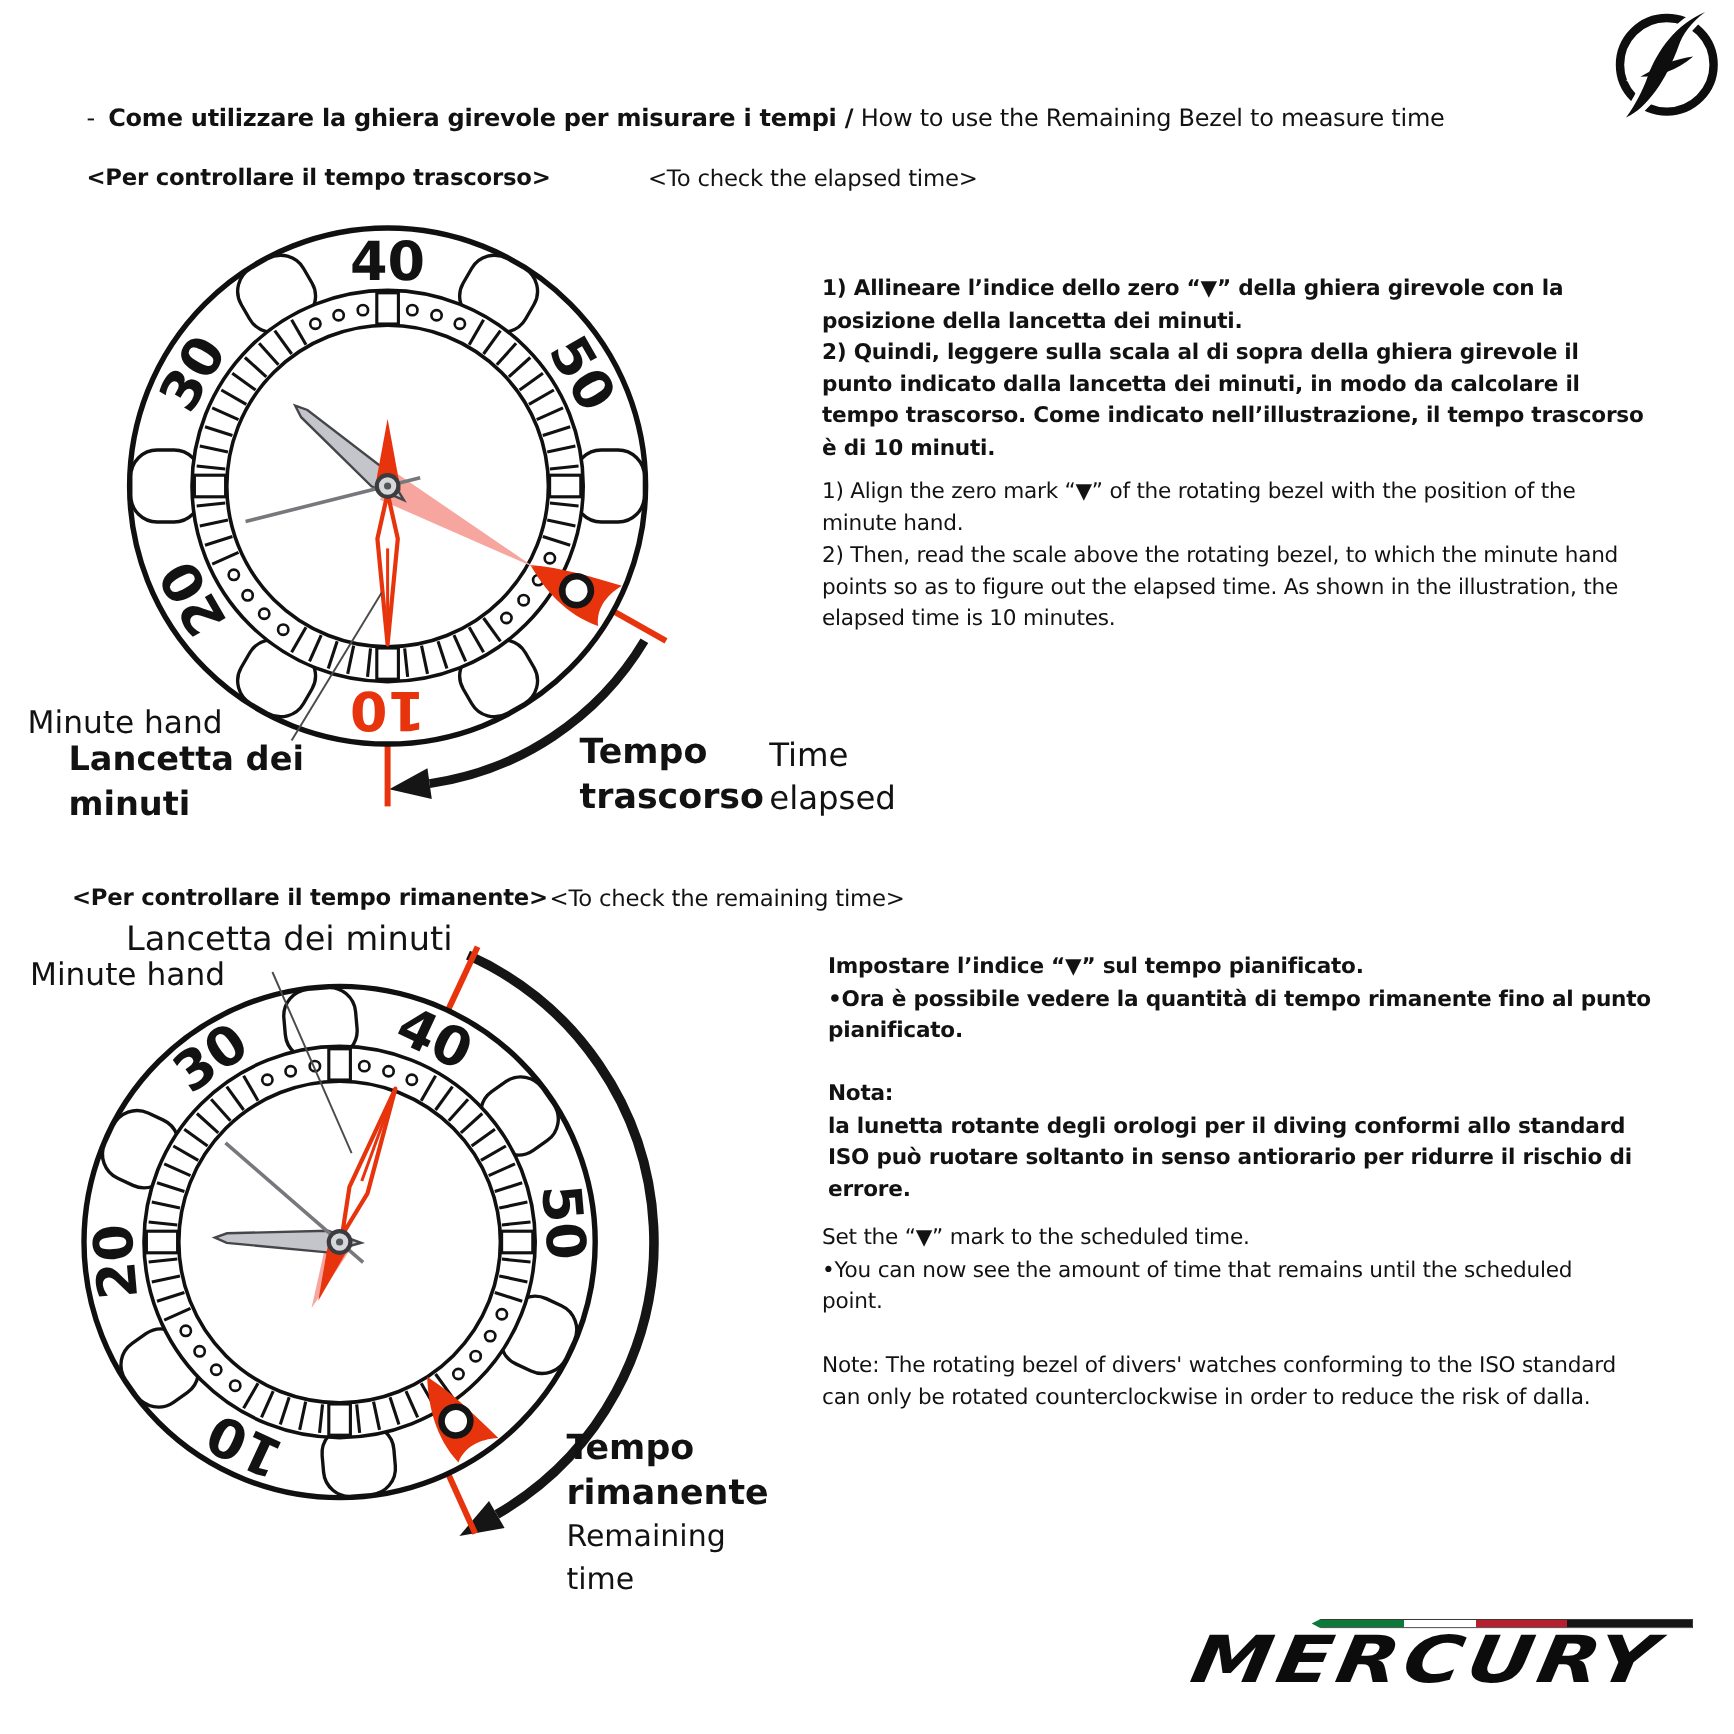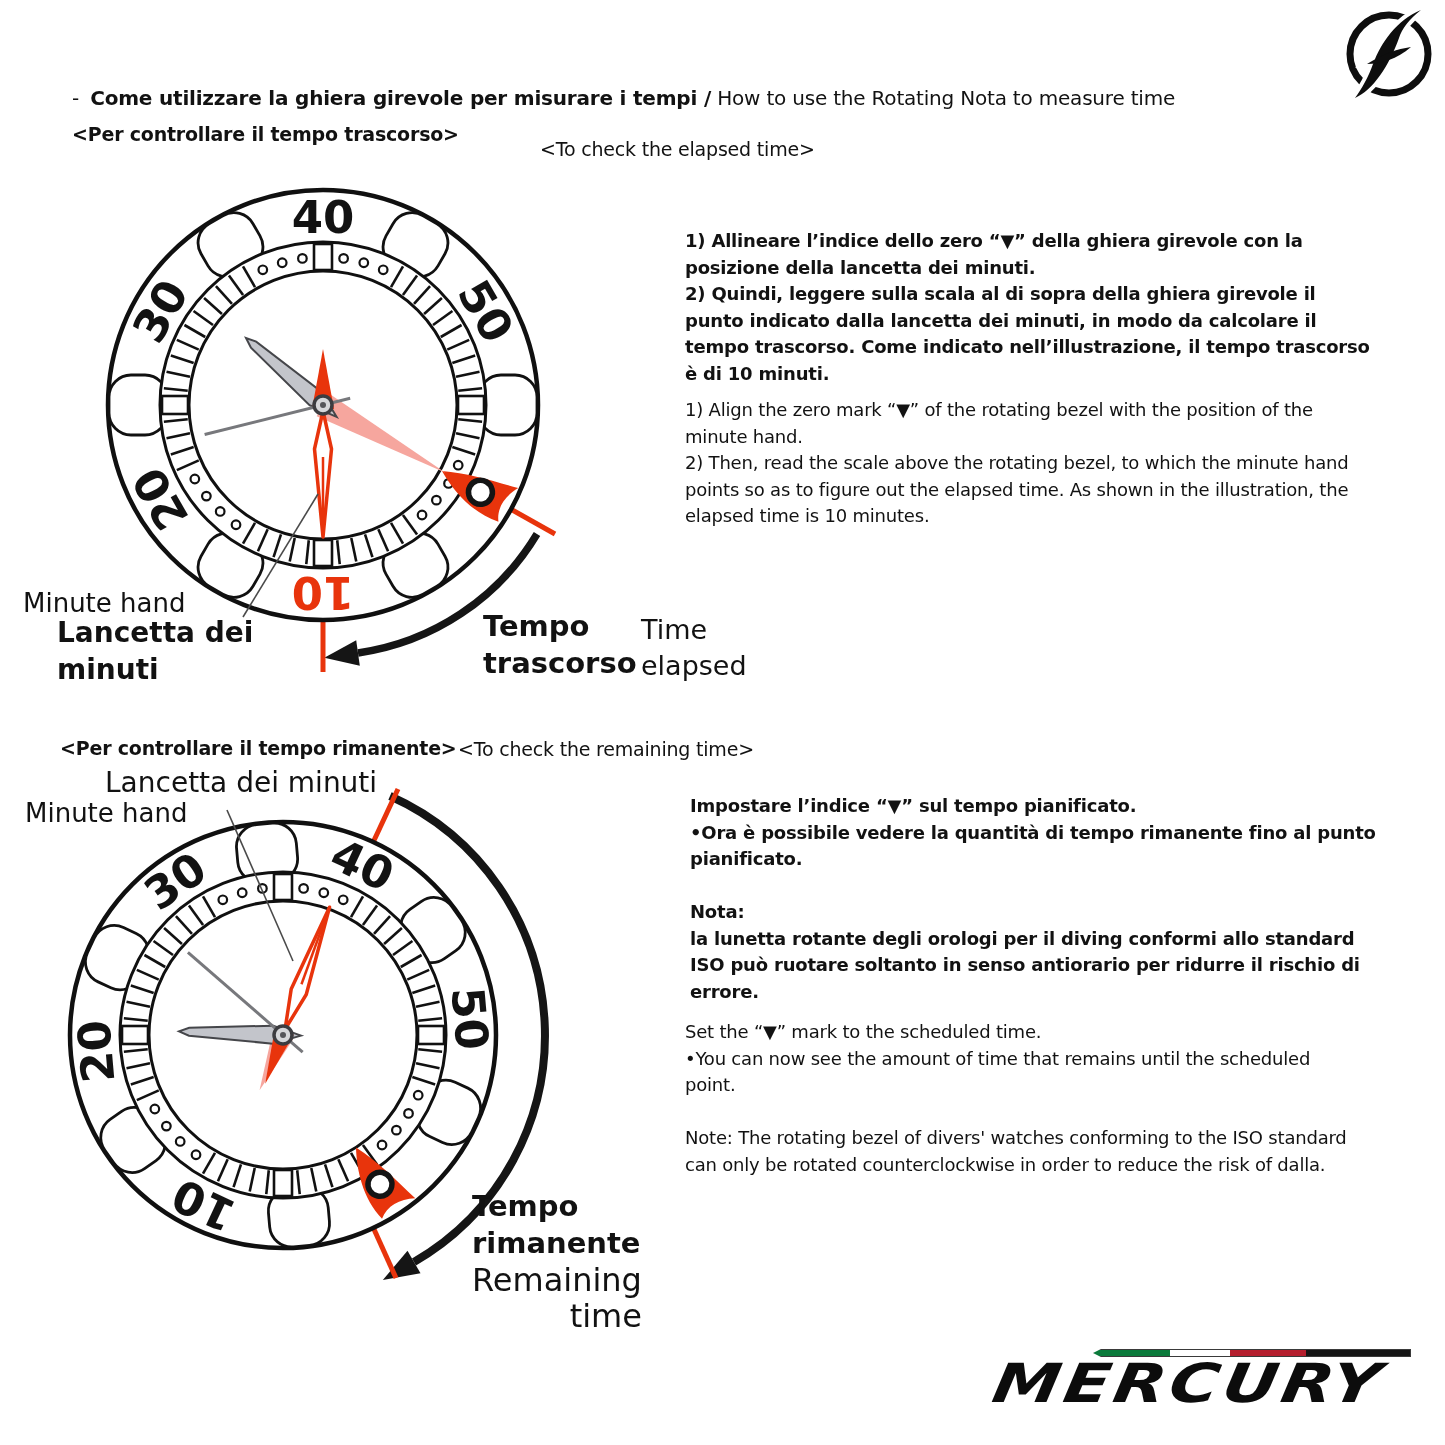--- a/index.html
+++ b/index.html
@@ -27,24 +27,24 @@
   <circle cx="56" cy="52" r="39" fill="none" stroke="#0e0e0e" stroke-width="7"></circle>
   <path d="M22,96 C40,88 56,64 66,36 C69,27 76,17 88,8 C64,18 48,40 40,62 C36,74 28,88 22,96 Z" fill="#ffffff" stroke="#ffffff" stroke-width="8"></path>
   <path d="M34,62 C50,52 64,47 78,45 C64,57 48,62 34,62 Z" fill="#ffffff" stroke="#ffffff" stroke-width="7"></path>
   <path d="M22,96 C40,88 56,64 66,36 C69,27 76,17 88,8 C64,18 48,40 40,62 C36,74 28,88 22,96 Z" fill="#0e0e0e"></path>
   <path d="M34,62 C50,52 64,47 78,45 C64,57 48,62 34,62 Z" fill="#0e0e0e"></path>
 </svg>
 
 <div class="abs head1" style="left:72px; top:86px; width:1300px;">
   <span>-</span>
   <span class="b" style="margin-left:5px;">Come utilizzare la ghiera girevole per misurare i tempi /</span>
-  <span>How to use the Rotating Nota to measure time</span>
+  <span>How to use the Remaining Bezel to measure time</span>
 </div>
 
-<div class="abs head2 b" style="left:72px; top:123px;text-align:center;">&lt;Per controllare il tempo trascorso&gt;</div>
+<div class="abs head2 b" style="left:72px; top:137px;text-align:center;">&lt;Per controllare il tempo trascorso&gt;</div>
 <div class="abs head2" style="left:540px; top:138px;">&lt;To check the elapsed time&gt;</div>
 
 <div class="abs body-text b pre" style="left:685px; top:228px;">1) Allineare l’indice dello zero “▼” della ghiera girevole con la
 posizione della lancetta dei minuti.
 2) Quindi, leggere sulla scala al di sopra della ghiera girevole il
 punto indicato dalla lancetta dei minuti, in modo da calcolare il
 tempo trascorso. Come indicato nell’illustrazione, il tempo trascorso
 è di 10 minuti.</div>
 <div class="abs body-text pre" style="left:685px; top:397px;">1) Align the zero mark “▼” of the rotating bezel with the position of the
 minute hand.
@@ -354,17 +354,17 @@
       </g>
     <circle r="9" fill="#d6d7da" stroke="#3c3c40" stroke-width="3.5"></circle>
     <circle r="3" fill="#55565a"></circle>
   </g>
 
   <line x1="227" y1="40" x2="293" y2="191" stroke="#4a4a4a" stroke-width="1.6"></line>
 </svg>
 
 <div class="abs b pre lbl" style="left:472px; top:1188px; font-size:29px;">Tempo
 rimanente</div>
-<div class="abs pre" style="left:472px; top:1262px; font-size:32px; line-height:36px;text-align:right;">Remaining
+<div class="abs pre" style="left:472px; top:1262px; font-size:25px; line-height:36px;">Remaining
 time</div>
 
 <div class="abs" id="flagbar" style="left:1093px; top:1349px;"></div>
 <div class="abs" id="mercury" style="left:988px; top:1352px;">MERCURY</div>
 
 </body></html>

